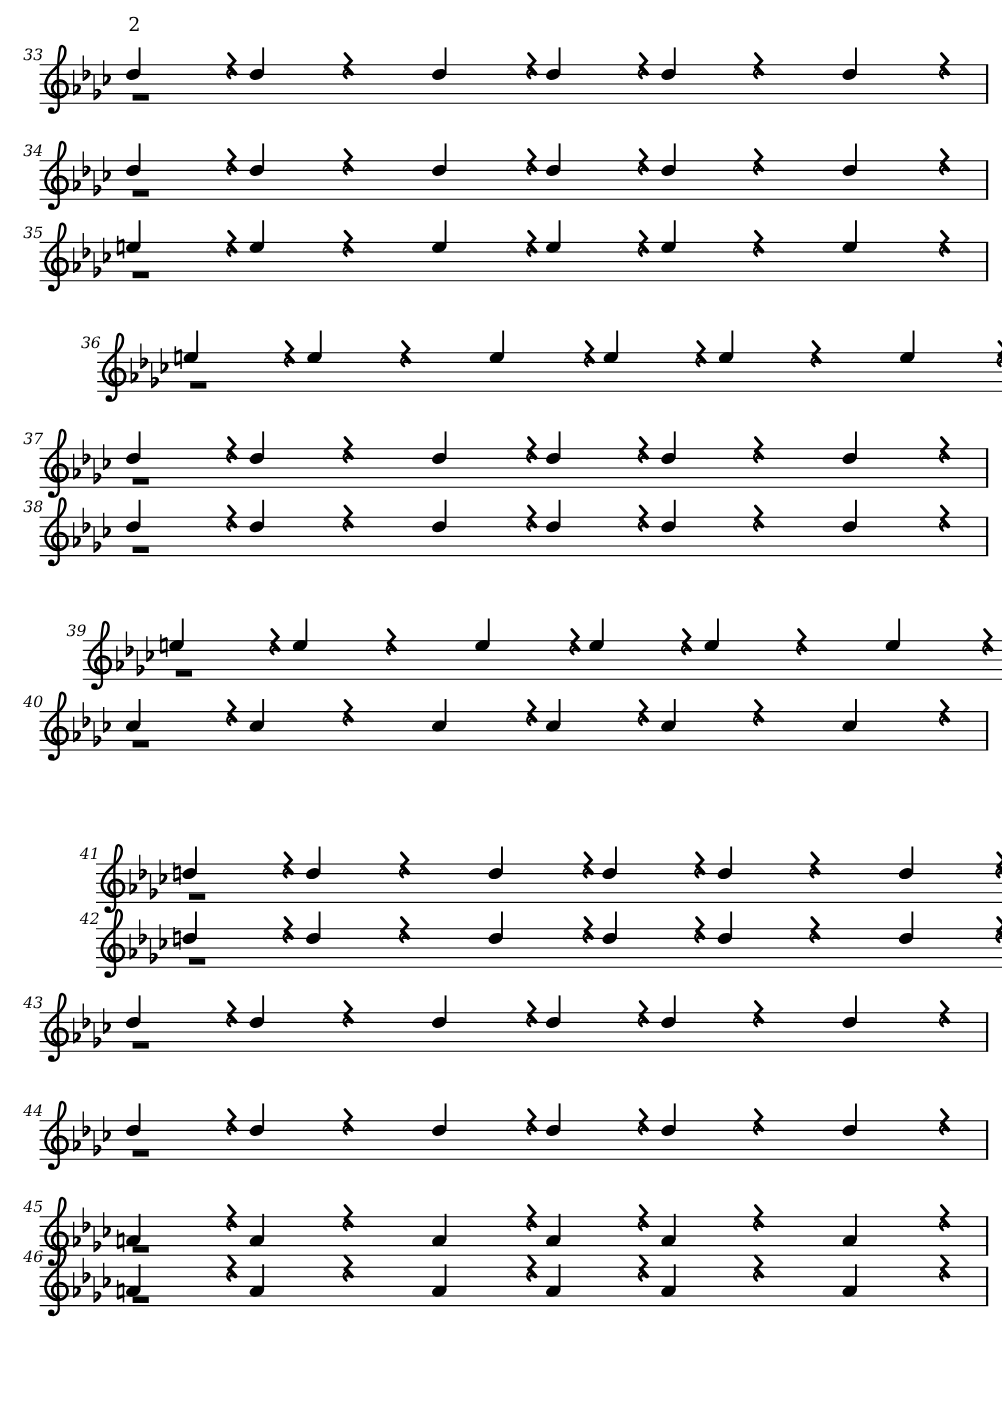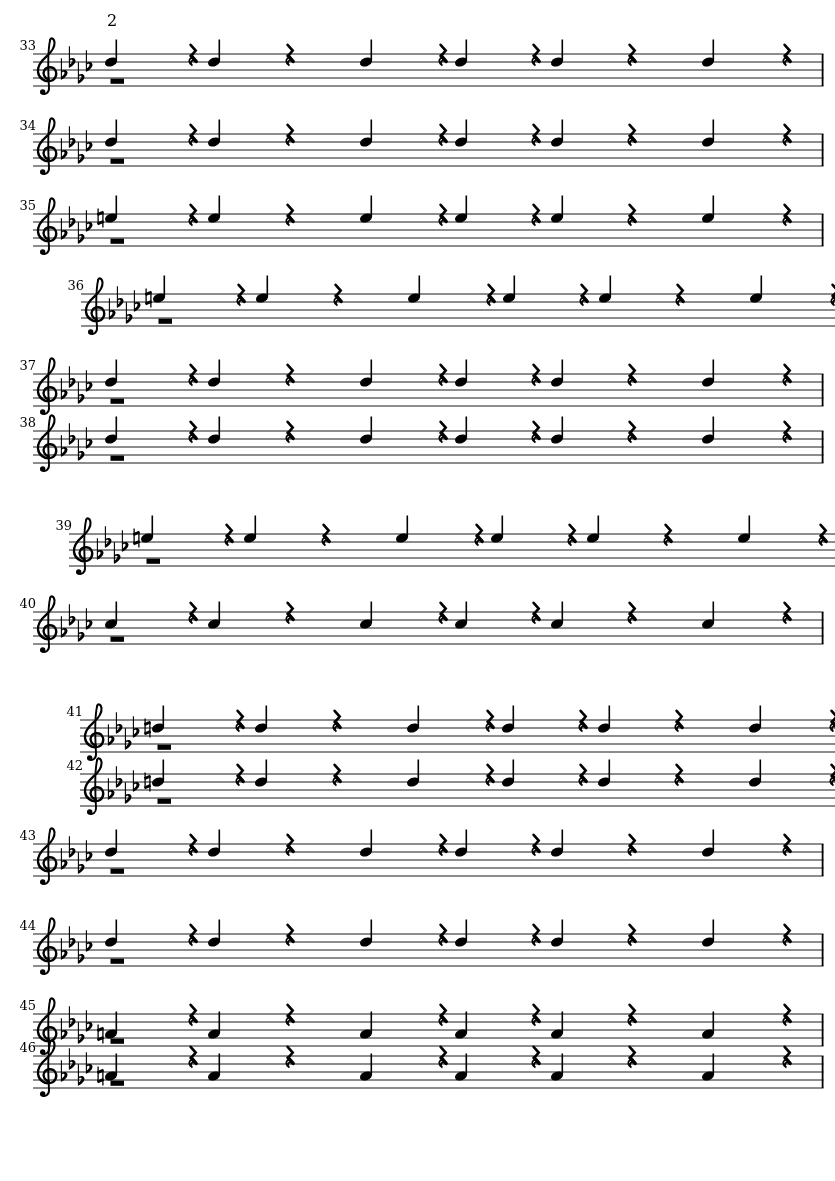--- a/index.html
+++ b/index.html
@@ -1,20 +1,20 @@
 <!DOCTYPE html>
 <html><head>
 <meta charset="utf-8">
 <style>
   html,body{margin:0;padding:0;background:#fff;}
   .page{position:relative;width:835px;height:1181px;background:#fff;color:#000;
         font-family:"DejaVu Serif", serif;overflow:hidden;}
   .page-number{position:absolute;left:98px;top:12px;width:28px;text-align:center;
         font-size:16px;line-height:1.1;}
-  .system{position:absolute;left:0;width:835px;height:80px;}
+  .system{position:absolute;left:0;width:835px;height:80px;font-style:italic;}
   svg{display:block;}
   .mnum{font-size:13px;font-family:"DejaVu Serif", serif;fill:#000;}
 </style>
 </head>
 <body>
 
 <div class="page">
   <div class="page-number">2</div>
   <div id="systems">
       <div class="system" style="top: 30px;">
@@ -190,21 +190,21 @@
             <line x1="713.3" y1="31.2" x2="713.3" y2="9.5" stroke="#000000" stroke-width="1.6"></line>
           </g>
           <g transform="translate(787,25)" stroke="#000000" fill="none" stroke-linecap="round">
             <path d="M-2.4,-10.2 L2.7,-4.4 L-1.9,0.8" stroke-width="2.6"></path>
             <path d="M-1.9,0.8 L3.1,6.4" stroke-width="3.6"></path>
             <path d="M3.1,6.4 C-0.9,4.0 -3.8,6.6 -0.7,10.6 C-4.4,8.7 -4.7,4.4 -1.7,3.0" stroke-width="1.6"></path>
           </g>
           <rect x="110.5" y="48.6" width="13.5" height="5.2" fill="#000000"></rect>
         </svg>
       </div>
-      <div class="system" style="top: 190px;">
+      <div class="system" style="top: 178px;">
         <svg width="835" height="80" viewBox="0 0 835 80">
           <text x="36" y="20" text-anchor="end" class="mnum">35</text>
           <g stroke="#000000" stroke-width="0.9">
             <line x1="33" y1="24" x2="823.5" y2="24"></line>
             <line x1="33" y1="32" x2="823.5" y2="32"></line>
             <line x1="33" y1="40" x2="823.5" y2="40"></line>
             <line x1="33" y1="48" x2="823.5" y2="48"></line>
             <line x1="33" y1="56" x2="823.5" y2="56"></line>
           </g>
           <line x1="822.6" y1="24" x2="822.6" y2="56" stroke="#000000" stroke-width="1.8"></line>
@@ -658,21 +658,21 @@
             <line x1="713.3" y1="27.2" x2="713.3" y2="5.5" stroke="#000000" stroke-width="1.6"></line>
           </g>
           <g transform="translate(787,25)" stroke="#000000" fill="none" stroke-linecap="round">
             <path d="M-2.4,-10.2 L2.7,-4.4 L-1.9,0.8" stroke-width="2.6"></path>
             <path d="M-1.9,0.8 L3.1,6.4" stroke-width="3.6"></path>
             <path d="M3.1,6.4 C-0.9,4.0 -3.8,6.6 -0.7,10.6 C-4.4,8.7 -4.7,4.4 -1.7,3.0" stroke-width="1.6"></path>
           </g>
           <rect x="110.5" y="48.6" width="13.5" height="5.2" fill="#000000"></rect>
         </svg>
       </div>
-      <div class="system" style="top: 588px;">
+      <div class="system" style="top: 569px;">
         <svg width="835" height="80" viewBox="0 0 835 80">
           <text x="36" y="20" text-anchor="end" class="mnum">40</text>
           <g stroke="#000000" stroke-width="0.9">
             <line x1="33" y1="24" x2="823.5" y2="24"></line>
             <line x1="33" y1="32" x2="823.5" y2="32"></line>
             <line x1="33" y1="40" x2="823.5" y2="40"></line>
             <line x1="33" y1="48" x2="823.5" y2="48"></line>
             <line x1="33" y1="56" x2="823.5" y2="56"></line>
           </g>
           <line x1="822.6" y1="24" x2="822.6" y2="56" stroke="#000000" stroke-width="1.8"></line>

